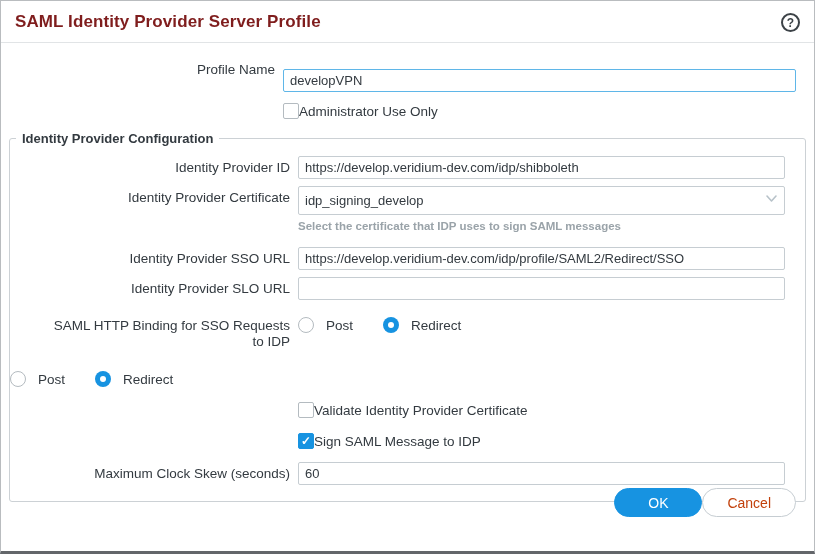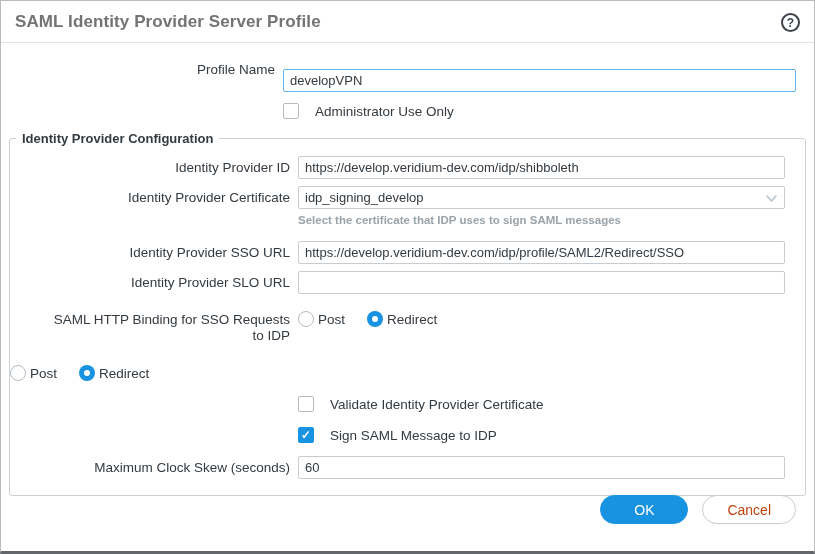--- a/index.html
+++ b/index.html
@@ -16,21 +16,21 @@
   }
 
   
   .titlebar {
     height:42px;
     display:flex; align-items:center;
     padding:0 14px;
     border-bottom:1px solid #e1e4e6;
   }
   .titlebar .title {
-    font-size:17px; font-weight:700; color:#737373;
+    font-size:17px; font-weight:700; color:#7f1d1d;
     letter-spacing:.1px;
   }
   .help-icon {
     position:absolute; top:12px; right:14px;
     width:19px; height:19px; border-radius:50%;
     border:2px solid #3c4247;
     color:#3c4247; font-size:12px; font-weight:700;
     display:flex; align-items:center; justify-content:center;
     cursor:pointer; line-height:1;
   }
@@ -51,21 +51,21 @@
     font-size:13px; color:#333a40;
     padding:2px 6px; outline:none; background:#fff;
   }
   .txt.blue { border-color:#5fb6e8;margin-top:11px; }
 
   
   .outer-rows { padding-top:15px; }
   .row + .row { margin-top:9px; }
 
   
-  .cb-wrap { display:flex; align-items:center; gap:16px; padding-top:2px; }
+  .cb-wrap { display:flex; align-items:center; gap:0; padding-top:2px; }
   .cb {
     width:16px; height:16px; flex:0 0 auto;
     border:1px solid #b4bbc0; border-radius:2px; background:#fff;
     display:inline-flex; align-items:center; justify-content:center;
     cursor:pointer;
   }
   .cb.checked { background:#1793e1; border-color:#1793e1; }
   .cb .check { color:#fff; font-size:12px; font-weight:700; line-height:1; }
   .cb-label { font-size:13.5px; color:#333a40; }
 
@@ -83,52 +83,52 @@
   fieldset.idp .field { margin-right:4px; }
   fieldset.idp .row + .row { margin-top:7px; }
 
   .hint {
     font-size:11.5px; color:#9aa3a9;
     margin:4px 0 14px 0; line-height:14px;font-weight:bold;
   }
 
   
   .select {
-    position:relative; width:100%; height:23px;
+    position:relative; width:100%; height:29px;
     border:1px solid #c6cdd2; border-radius:2px; background:#fff;
     display:flex; align-items:center; padding:0 26px 0 6px;
     cursor:pointer;
   }
   .select-value { font-size:13px; color:#333a40; white-space:nowrap; overflow:hidden; }
   .chev { position:absolute; right:6px; top:5px; }
 
   
-  .radio-group { display:flex; align-items:center; gap:4px; padding-top:3px; }
+  .radio-group { display:flex; align-items:center; gap:12px; padding-top:3px; }
   .radio {
     width:16px; height:16px; border-radius:50%;
     border:1px solid #b4bbc0; background:#fff;
     display:inline-block; cursor:pointer; position:relative; flex:0 0 auto;
   }
   .radio.selected { border:none; background:#1793e1; }
   .radio.selected::after {
     content:""; position:absolute; width:6px; height:6px; border-radius:50%;
     background:#fff; left:5px; top:5px;
   }
   .radio-label { font-size:13.5px; color:#333a40; margin-right:18px; }
 
   .lbl.narrow span { display:inline-block; max-width:248px; }
 
   .binding-row { margin-top:14px !important; }
   .binding-row2 { margin-top:18px !important; }
   .cbrow { margin-top:13px !important; }
 
   
   .footer {
-    position:absolute; right:18px; bottom:27px;
-    display:flex; gap:14px; align-items:center;
+    position:absolute; right:18px; bottom:34px;
+    display:flex; align-items:center;
   }
   .btn {
     min-width:88px; height:29px; border-radius:15px;
     font-family:"Liberation Sans", sans-serif;
     font-size:14px; display:flex; align-items:center; justify-content:center;
     padding:0 24px; cursor:pointer; user-select:none;
   }
   .btn.primary { background:#1793e1; color:#ffffff; border:1px solid #1793e1; }
   .btn.secondary { background:#ffffff; color:#c2410c; border:1px solid #c6cdd2; }
 </style>

